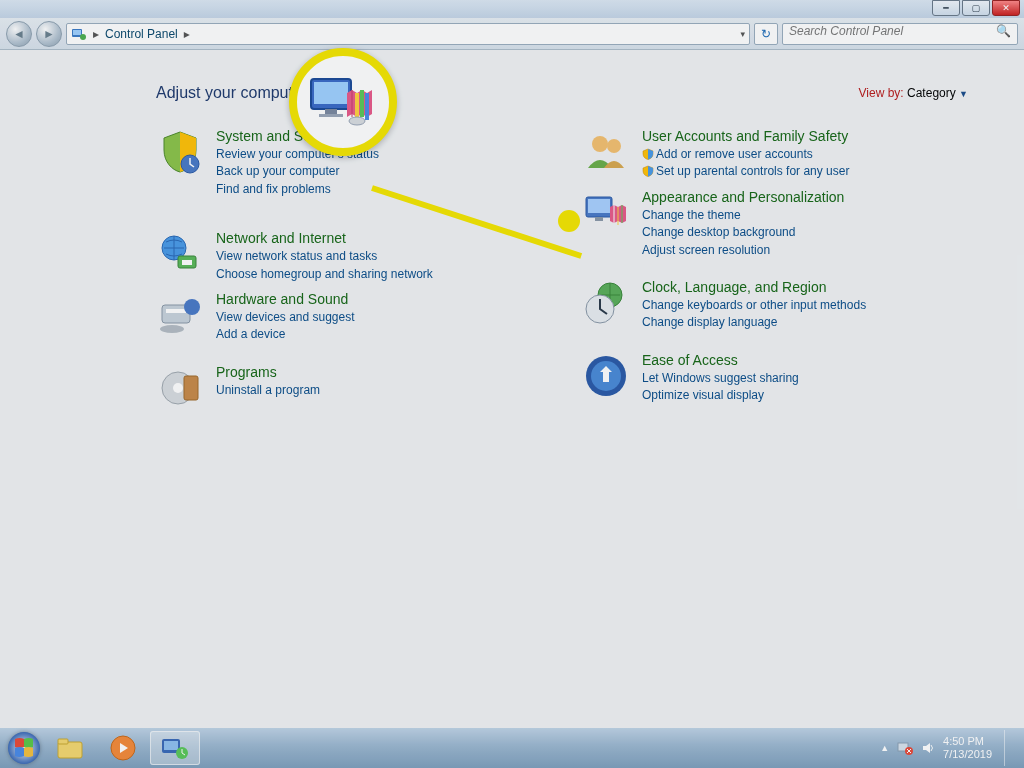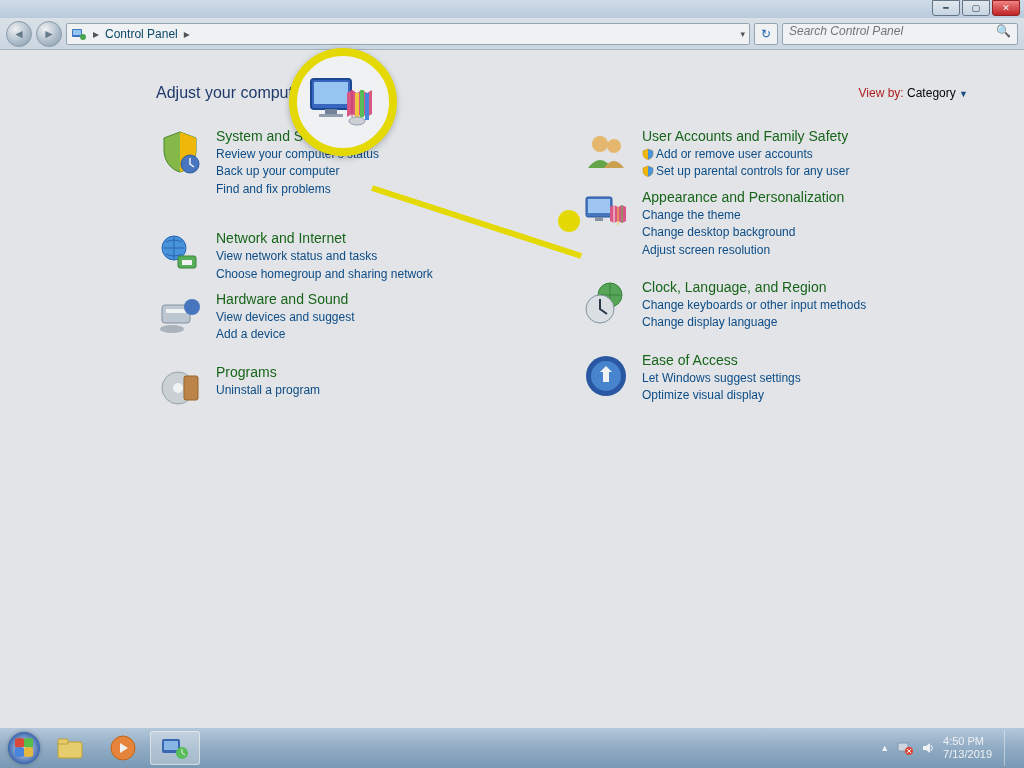--- a/index.html
+++ b/index.html
@@ -232,21 +232,21 @@
       <div class="cat" style="margin-top:20px">
         <div class="cat-icon">
           <svg width="48" height="48">
               <circle cx="24" cy="24" r="20" fill="#2a5aa8"></circle>
               <circle cx="24" cy="24" r="15" fill="#4a8ad8"></circle>
               <path d="M24 14 l6 6 -3 0 0 10 -6 0 0 -10 -3 0 Z" fill="#fff"></path>
             </svg>
         </div>
         <div class="cat-body">
           <a class="cat-title">Ease of Access</a>
-          <a class="sublink">Let Windows suggest settings</a>
+          <a class="sublink">Let Windows suggest sharing</a>
           <a class="sublink">Optimize visual display</a>
         </div>
       </div>
     </div>
 
   </div>
 </div>
 
 <div class="callout-line"></div>
 <div class="callout-dot"></div>

